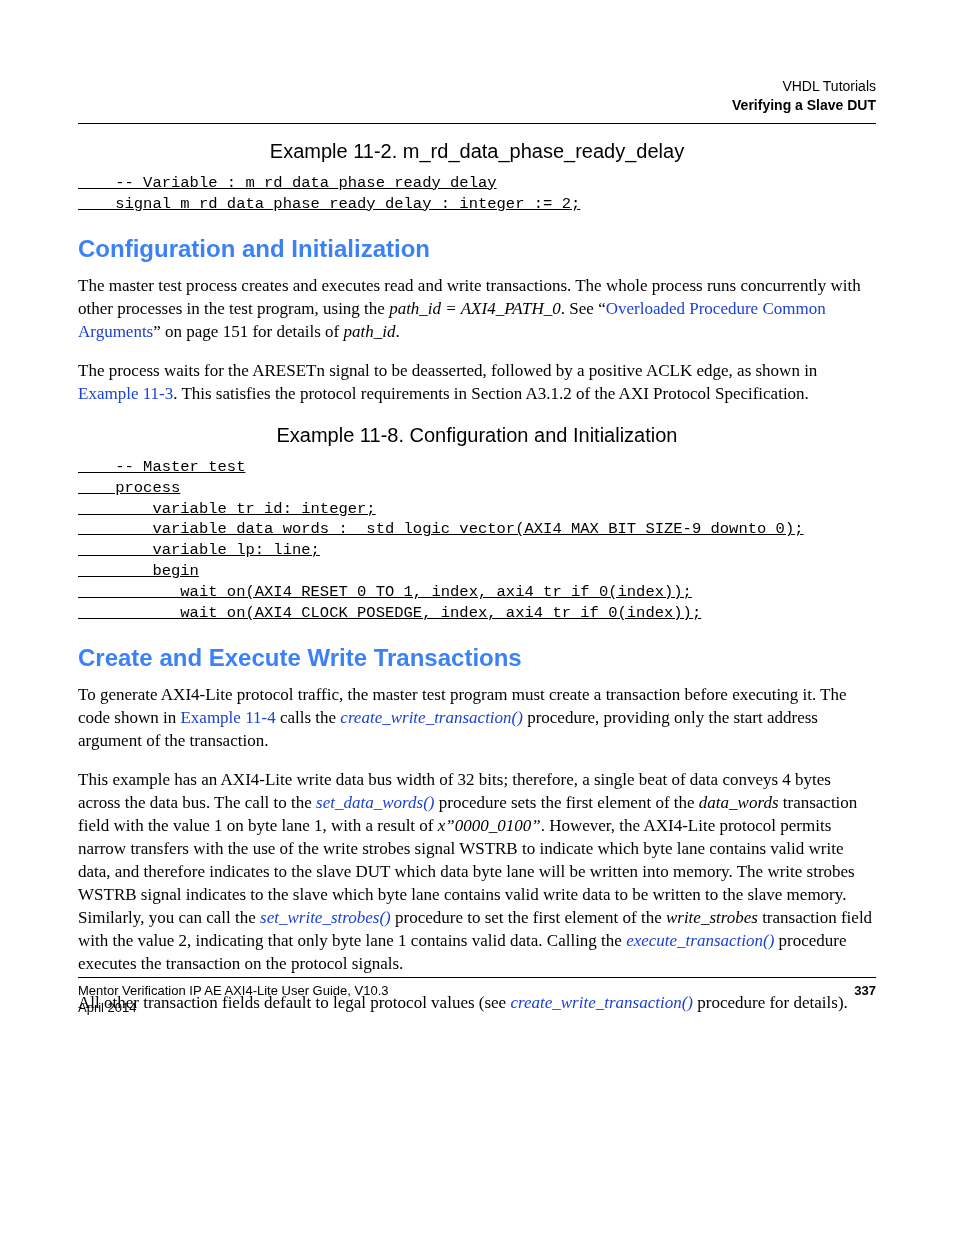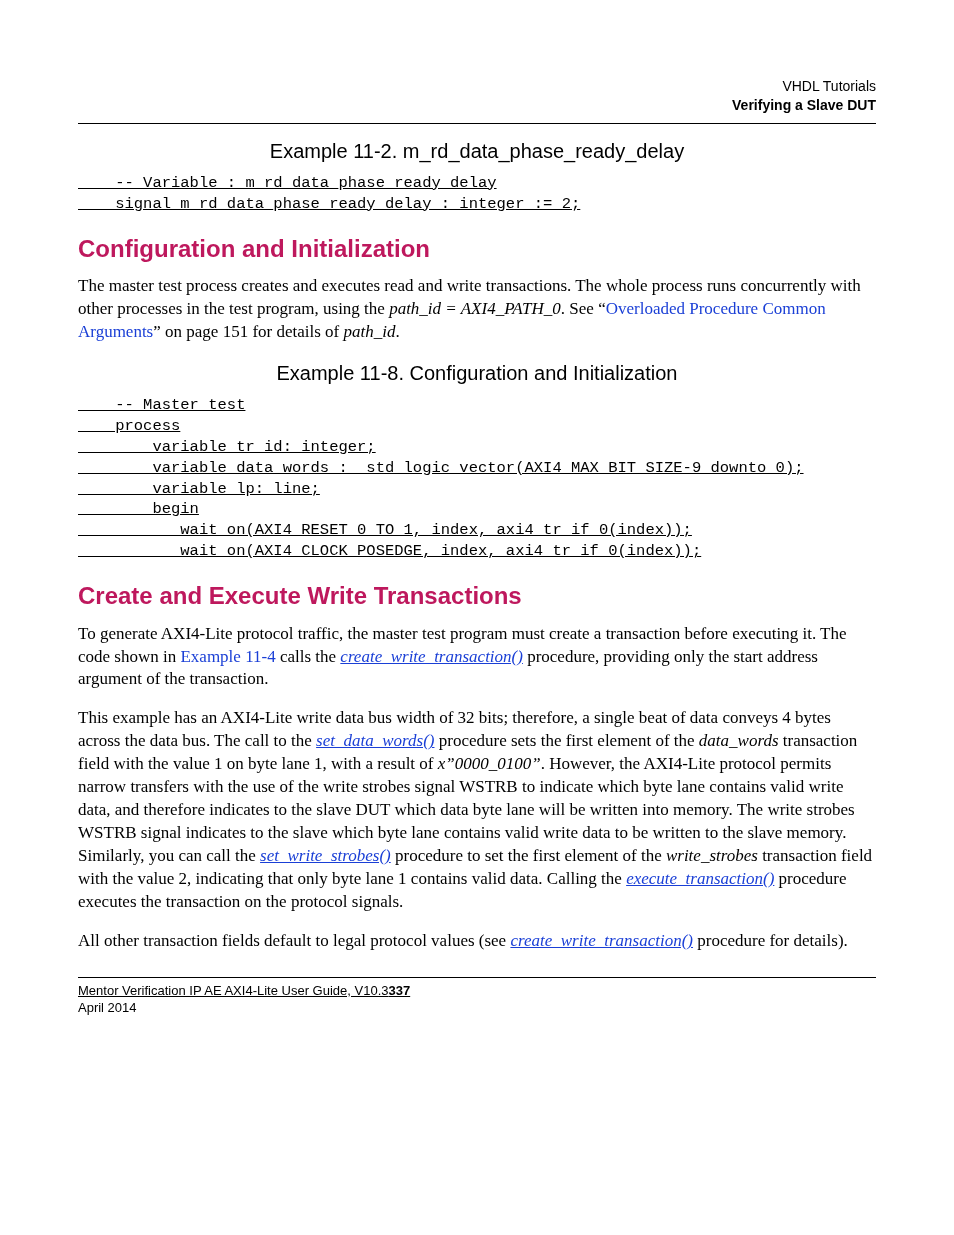--- a/index.html
+++ b/index.html
@@ -42,56 +42,55 @@
   pre.code {
     font-family: "Courier New", Courier, monospace;
     font-size: 15.5px;
     white-space: pre;
     margin: 4px 0 18px 0;
     line-height: 1.35;
     text-decoration: underline;
   }
   h2.section {
     font-family: Arial, Helvetica, sans-serif;
-    color: #be185d;
+    color: #3b82f6;
     font-size: 24px;
     font-weight: bold;
     margin: 18px 0 10px 0;
   }
   p {
     margin: 2px 0 16px 0;
     text-align: left;
   }
   .link {
     color: #1a3fd6;
   }
   .link-ital {
     color: #1a3fd6;
     font-style: italic;
-    text-decoration: underline;
   }
   em {
     font-style: italic;
   }
   .footer {
     position: absolute;
     left: 78px;
     right: 78px;
     bottom: 40px;
     font-family: Arial, Helvetica, sans-serif;
     font-size: 13px;
   }
   .footer hr {
     border: none;
     border-top: 1px solid #000;
     margin: 0 0 4px 0;
   }
   .footer .row {
     display: flex;
-    text-decoration: underline;
+    justify-content: space-between;
   }
   .footer .pageno {
     font-weight: bold;
   }
 </style>
 </head>
 <body>
 
 <div class="page">
 
@@ -104,20 +103,23 @@
   <div class="example-caption">Example 11-2. m_rd_data_phase_ready_delay</div>
   <pre class="code">    -- Variable : m_rd_data_phase_ready_delay
     signal m_rd_data_phase_ready_delay : integer := 2;</pre>
 
   <h2 class="section">Configuration and Initialization</h2>
 
   <p>
     <span>The master test process creates and executes read and write transactions. The whole process runs concurrently with other processes in the test program, using the </span><em>path_id = AXI4_PATH_0</em><span>. See “</span><span class="link">Overloaded Procedure Common Arguments</span><span>” on page 151 for details of </span><em>path_id</em><span>.</span>
   </p>
 
+  <p>
+    <span>The process waits for the ARESETn signal to be deasserted, followed by a positive ACLK edge, as shown in </span><span class="link">Example 11-3</span><span>. This satisfies the protocol requirements in Section A3.1.2 of the AXI Protocol Specification.</span>
+  </p>
 
   <div class="example-caption">Example 11-8. Configuration and Initialization</div>
   <pre class="code">    -- Master test
     process
         variable tr_id: integer;
         variable data_words :  std_logic_vector(AXI4_MAX_BIT_SIZE-9 downto 0);
         variable lp: line;
         begin
            wait_on(AXI4_RESET_0_TO_1, index, axi4_tr_if_0(index));
            wait_on(AXI4_CLOCK_POSEDGE, index, axi4_tr_if_0(index));</pre>

